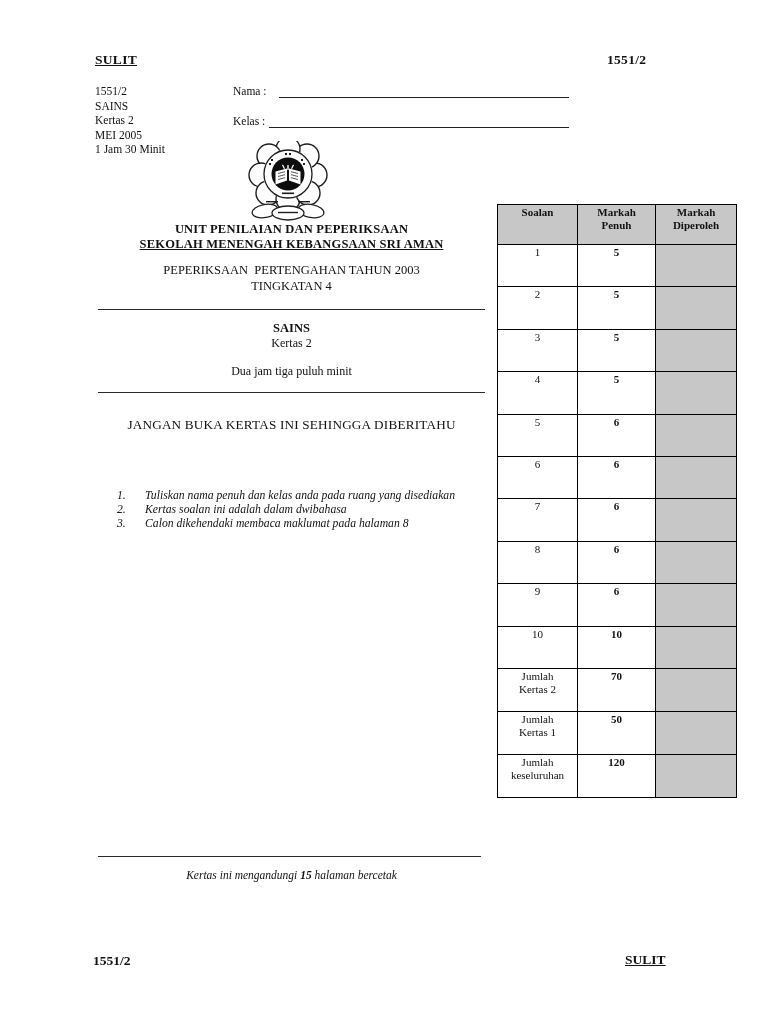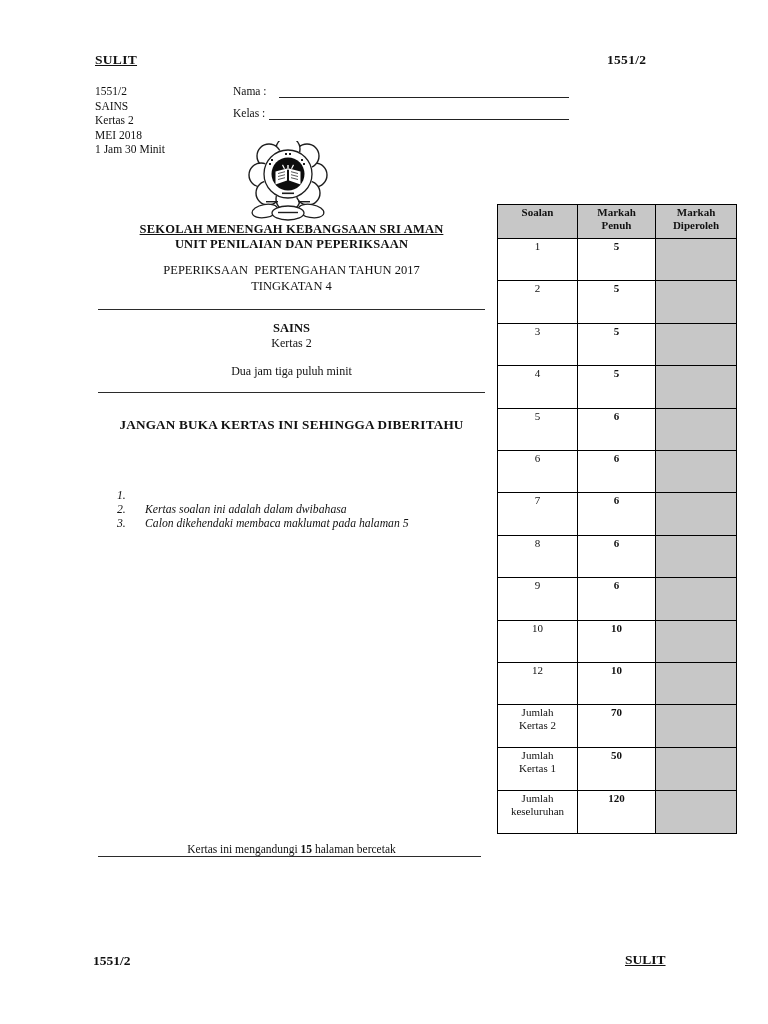--- a/index.html
+++ b/index.html
@@ -29,36 +29,36 @@
   .content-col { left: 98px; width: 387px; text-align: center; }
 
   .org-line { font-size: 12.5px; font-weight: bold; line-height: 15px; letter-spacing: .2px; }
   .exam-line { font-size: 12.5px; line-height: 15.5px; }
 
   .hline { border-top: 1.6px solid #2b2b2b; height: 0; }
 
   .subject-name { font-size: 12.5px; font-weight: bold; }
   .subject-paper, .duration { font-size: 12px; line-height: 14.5px; }
 
-  .warning { font-size: 13.2px; font-weight: bold; letter-spacing: .2px; }
+  .warning { font-size: 13.2px; font-weight: normal; letter-spacing: .2px; }
 
   .instructions { left: 117px; top: 489px; width: 370px; font-style: italic; font-size: 11.7px; line-height: 13.8px; }
   .instr-item { display: flex; }
   .instr-num { width: 28px; flex: 0 0 28px; }
 
   .page-note { font-size: 11.5px; }
 
   
   .marks-table-wrap { left: 497px; top: 204px; }
   table.marks { border-collapse: collapse; table-layout: fixed; width: 239px; border: 1.6px solid #000; }
   table.marks th, table.marks td {
     border: 1px solid #000; text-align: center; vertical-align: top;
     font-size: 11px; line-height: 13px; padding: 1px 1px 0 1px; overflow: hidden;
   }
-  table.marks th { font-weight: bold; background: var(--table-gray, #c7c7c7); height: 34px; }
+  table.marks th { font-weight: bold; background: var(--table-gray, #c7c7c7); height: 40px; }
   tr.q-row td { height: 42.4px; }
   tr.sum-row td { height: 43px; }
   tr.gred-row td { height: 55px; }
   td.score-cell { background: var(--table-gray, #c7c7c7); }
   td.marks-val { font-weight: bold; }
   td.sum-label { padding-top: 2px; margin-top: 40px; }
   td.sum-val { font-weight: bold; padding-top: 2px; }
 
   .footer-code { font-size: 13.5px; font-weight: bold; }
 
@@ -68,29 +68,29 @@
 <body>
 
 <div class="abs code-top ul" style="left:95px; top:52px;">SULIT</div>
 
 <div class="abs code-top" style="left:607px; top:52px;">1551/2</div>
 
 <div class="abs paper-info">
     <div class="info-line">1551/2</div>
     <div class="info-line">SAINS</div>
     <div class="info-line">Kertas 2</div>
-    <div class="info-line">MEI 2018</div>
+    <div class="info-line">MEI 2005</div>
     <div class="info-line">1 Jam 30 Minit</div>
   </div>
 
 <div class="abs field-row" style="top:85px;gap:8px;">
   <span>Nama :</span>
   <span class="rule"></span>
 </div>
-<div class="abs field-row" style="top:107px;">
+<div class="abs field-row" style="top:115px;">
   <span>Kelas :</span>
   <span class="rule"></span>
 </div>
 
 <div class="abs crest">
   <svg viewBox="0 0 96 84" width="96" height="84">
     <g stroke="#1d1d1d" stroke-width="1.4" fill="#ffffff">
       <circle cx="75" cy="34" r="12"></circle>
         <circle cx="67" cy="15" r="12"></circle>
       <circle cx="48" cy="8" r="12"></circle>
@@ -134,57 +134,58 @@
     <g stroke="#1d1d1d" stroke-width="1.3" fill="#ffffff">
       <ellipse cx="25" cy="70" rx="13" ry="6.5" transform="rotate(-10 25 70)"></ellipse>
       <ellipse cx="71" cy="70" rx="13" ry="6.5" transform="rotate(10 71 70)"></ellipse>
       <ellipse cx="48" cy="72" rx="16" ry="7"></ellipse>
     </g>
     <rect x="38" y="70.8" width="20" height="1.4" fill="#1d1d1d"></rect>
   </svg>
 </div>
 
 <div class="abs content-col" style="top:222px;">
+  <div class="org-line">UNIT PENILAIAN DAN PEPERIKSAAN</div>
   <div class="org-line ul">SEKOLAH MENENGAH KEBANGSAAN SRI AMAN</div>
-  <div class="org-line">UNIT PENILAIAN DAN PEPERIKSAAN</div>
 </div>
 <div class="abs content-col" style="top:263px;">
-  <div class="exam-line prewrap">PEPERIKSAAN  PERTENGAHAN TAHUN 2017</div>
+  <div class="exam-line prewrap">PEPERIKSAAN  PERTENGAHAN TAHUN 2003</div>
   <div class="exam-line">TINGKATAN 4</div>
 </div>
 
 <div class="abs hline" style="left:98px; top:309px; width:387px;"></div>
 
 <div class="abs content-col" style="top:321px;">
   <div class="subject-name">SAINS</div>
   <div class="subject-paper">Kertas 2</div>
 </div>
 <div class="abs content-col duration" style="top:364px;">Dua jam tiga puluh minit</div>
 
 <div class="abs hline" style="left:98px; top:392px; width:387px;"></div>
 
 <div class="abs content-col warning" style="top:417px;">JANGAN BUKA KERTAS INI SEHINGGA DIBERITAHU</div>
 
 <div class="abs instructions">
     <div class="instr-item">
       <span class="instr-num">1.</span>
+      <span class="instr-text">Tuliskan nama penuh dan kelas anda pada ruang yang disediakan</span>
     </div>
     <div class="instr-item">
       <span class="instr-num">2.</span>
       <span class="instr-text">Kertas soalan ini adalah dalam dwibahasa</span>
     </div>
     <div class="instr-item">
       <span class="instr-num">3.</span>
-      <span class="instr-text">Calon dikehendaki membaca maklumat pada halaman 5</span>
+      <span class="instr-text">Calon dikehendaki membaca maklumat pada halaman 8</span>
     </div>
   </div>
 
 <div class="abs hline" style="left:98px; top:856px; width:383px; border-top-width:1.4px;"></div>
 
-<div class="abs content-col page-note" style="top:843px;">
+<div class="abs content-col page-note" style="top:869px;font-style:italic;">
   <span>Kertas ini mengandungi </span><span class="bold">15</span><span> halaman bercetak</span>
 </div>
 
 <div class="abs footer-code" style="left:93px; top:953px;">1551/2</div>
 <div class="abs footer-code ul" style="left:625px; top:952px;">SULIT</div>
 
 <div class="abs marks-table-wrap">
   <table class="marks">
     <colgroup>
         <col style="width:80px">
@@ -244,25 +245,20 @@
         <tr class="q-row">
           <td>9</td>
           <td class="marks-val">6</td>
           <td class="score-cell"></td>
         </tr>
         <tr class="q-row">
           <td>10</td>
           <td class="marks-val">10</td>
           <td class="score-cell"></td>
         </tr>
-        <tr class="q-row">
-          <td>12</td>
-          <td class="marks-val">10</td>
-          <td class="score-cell"></td>
-        </tr>
         <tr class="sum-row">
           <td class="sum-label preline">Jumlah
 Kertas 2</td>
           <td class="sum-val">70</td>
           <td class="score-cell"></td>
         </tr>
         <tr class="sum-row">
           <td class="sum-label preline">Jumlah
 Kertas 1</td>
           <td class="sum-val">50</td>

